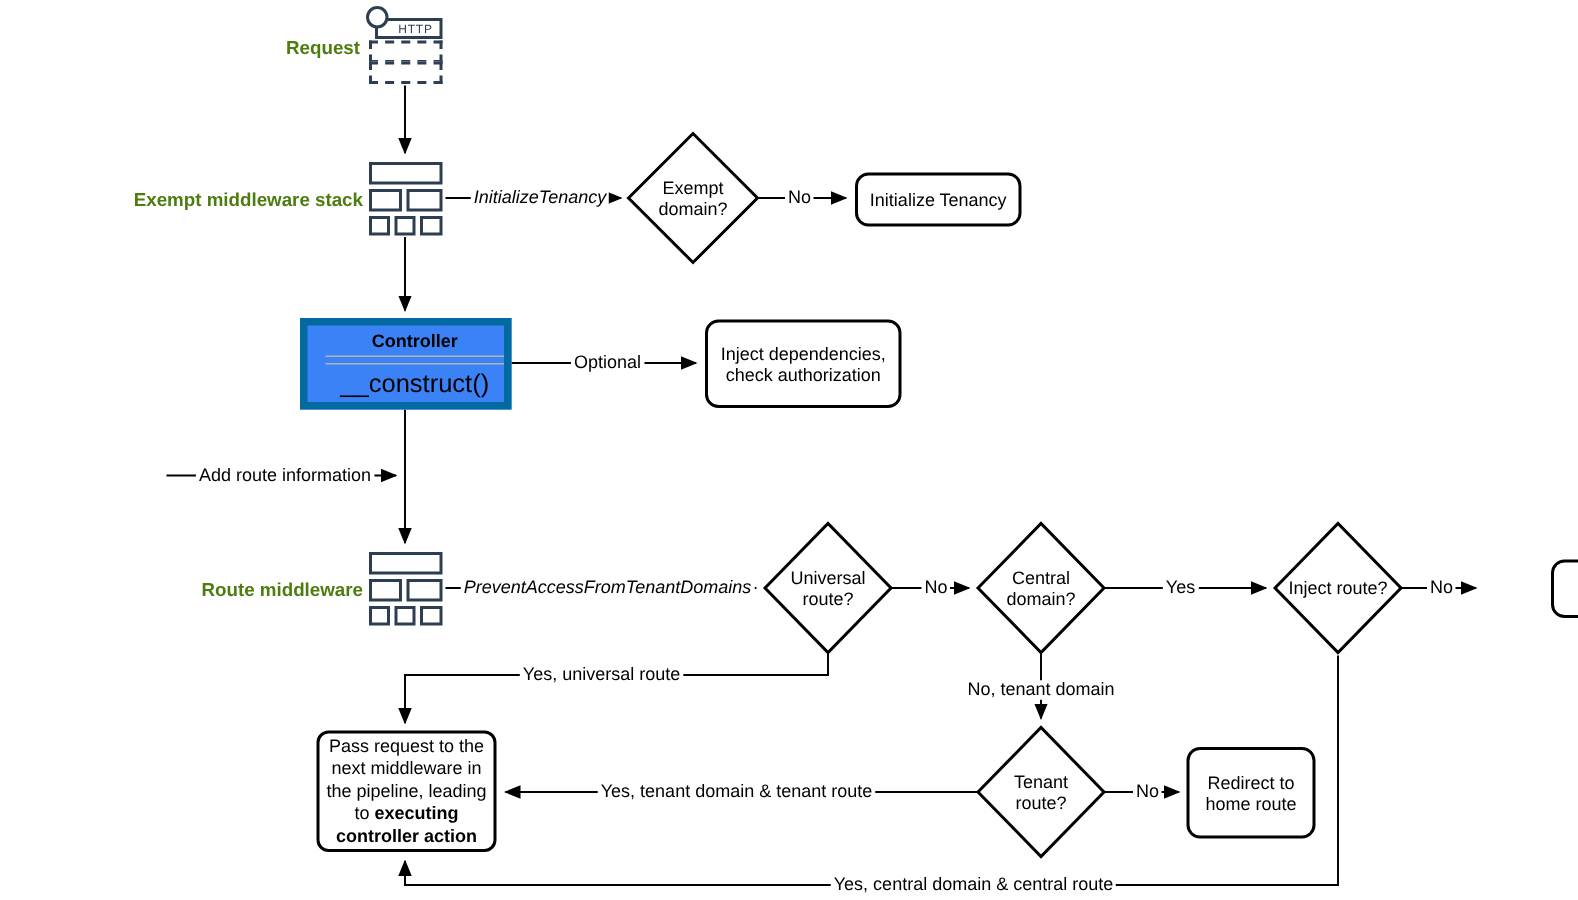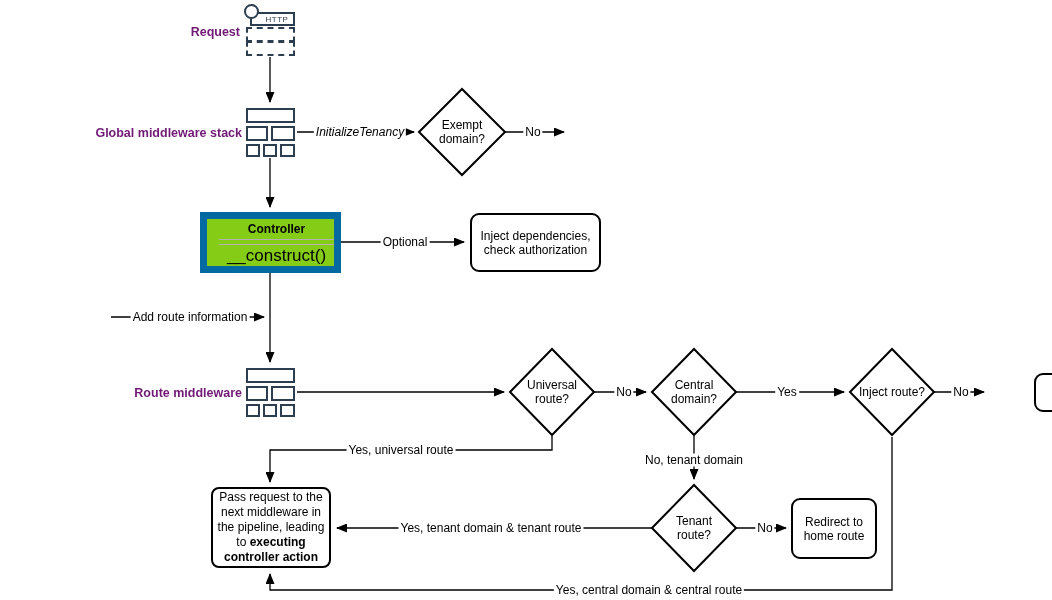--- a/index.html
+++ b/index.html
@@ -4,21 +4,21 @@
 <style>
   html,body{margin:0;padding:0;background:#fff;}
   #canvas{
     position:relative;width:1052px;height:600px;background:#fff;overflow:hidden;
     font-family:"Liberation Sans", sans-serif;color:#000;
   }
   #wires{position:absolute;left:0;top:0;width:1052px;height:600px;}
 
   
   .nlabel{
-    position:absolute;font-size:12.5px;font-weight:bold;color:#701a75;
+    position:absolute;font-size:12.5px;font-weight:bold;color:#4d7c0f;
     text-align:right;white-space:nowrap;line-height:14px;
   }
 
   
   .ipart{
     position:absolute;box-sizing:border-box;background:#fff;
     border:2px solid #2d3e50;
   }
   .ipart.dashed{border-style:dashed;border-width:2px;}
   .circle{border-radius:50%;}
@@ -35,21 +35,21 @@
     border-radius:9px;display:flex;align-items:center;justify-content:center;
     text-align:center;font-size:12px;line-height:14px;padding:3px;
   }
   .sbox{
     position:absolute;box-sizing:border-box;background:#fff;border:1px solid #000;
     display:flex;align-items:center;justify-content:center;
     text-align:center;font-size:12px;
   }
 
   
-  .uml{position:absolute;box-sizing:border-box;background:#84cc16;border:7px solid #0369a1;display:flex;flex-direction:column;padding-left:12px;}
+  .uml{position:absolute;box-sizing:border-box;background:#3b82f6;border:5px solid #0369a1;display:flex;flex-direction:column;padding-left:12px;}
   .uml-title{height:20px;border-bottom:1px solid #b3b3b3;display:flex;align-items:center;justify-content:center;font-weight:bold;font-size:12px;}
   .uml-empty{height:4px;border-bottom:1px solid #b3b3b3;}
   .uml-method{flex:1;display:flex;align-items:center;justify-content:center;font-size:17px;}
 
   
   .dtext{
     position:absolute;width:72px;transform:translate(-50%,-50%);
     text-align:center;font-size:12px;line-height:14px;
   }
 
@@ -110,30 +110,33 @@
   <div class="ipart dashed" style="left:246px;top:27px;width:49px;height:15px;"></div>
   <div class="ipart dashed" style="left:246px;top:41px;width:49px;height:15px;"></div>
   <div class="nlabel" style="left:120px;top:25px;width:120px;">Request</div>
 
   <div class="ipart" style="left:246px;top:108px;width:49px;height:15px;"></div>
   <div class="ipart" style="left:246px;top:126px;width:22px;height:15px;"></div>
   <div class="ipart" style="left:271px;top:126px;width:24px;height:15px;"></div>
   <div class="ipart" style="left:246px;top:144px;width:14px;height:13px;"></div>
   <div class="ipart" style="left:263px;top:144px;width:14px;height:13px;"></div>
   <div class="ipart" style="left:280px;top:144px;width:15px;height:13px;"></div>
-  <div class="nlabel" style="left:62px;top:126px;width:180px;">Global middleware stack</div>
+  <div class="nlabel" style="left:62px;top:126px;width:180px;">Exempt middleware stack</div>
 
   <div class="ipart" style="left:246px;top:368px;width:49px;height:15px;"></div>
   <div class="ipart" style="left:246px;top:386px;width:22px;height:15px;"></div>
   <div class="ipart" style="left:271px;top:386px;width:24px;height:15px;"></div>
   <div class="ipart" style="left:246px;top:404px;width:14px;height:13px;"></div>
   <div class="ipart" style="left:263px;top:404px;width:14px;height:13px;"></div>
   <div class="ipart" style="left:280px;top:404px;width:15px;height:13px;"></div>
   <div class="nlabel" style="left:62px;top:386px;width:180px;">Route middleware</div>
 
+  <div class="rbox" style="left:570px;top:115px;width:111px;height:36px;">
+    <span>Initialize Tenancy</span>
+  </div>
 
   <div class="uml" style="left:200px;top:212px;width:141px;height:61px;">
     <div class="uml-title">Controller</div>
     <div class="uml-empty"></div>
     <div class="uml-method">__construct()</div>
   </div>
 
   <div class="rbox" style="left:470px;top:213px;width:131px;height:59px;">
     <span>Inject dependencies, check authorization</span>
   </div>
@@ -156,20 +159,21 @@
   <div class="dtext" style="left:462px;top:132px;">Exempt domain?</div>
   <div class="dtext" style="left:552px;top:392px;">Universal route?</div>
   <div class="dtext" style="left:694px;top:392px;text-align:center;">Central domain?</div>
   <div class="dtext" style="left:892px;top:392px;">Inject route?</div>
   <div class="dtext" style="left:694px;top:528px;">Tenant route?</div>
 
   <div class="elbl it" style="left:360px;top:132px;">InitializeTenancy</div>
   <div class="elbl" style="left:533px;top:132px;">No</div>
   <div class="elbl" style="left:405px;top:242px;">Optional</div>
   <div class="elbl" style="left:190px;top:317px;">Add route information</div>
+  <div class="elbl it" style="left:405px;top:392px;">PreventAccessFromTenantDomains</div>
   <div class="elbl" style="left:624px;top:392px;">No</div>
   <div class="elbl" style="left:787px;top:392px;">Yes</div>
   <div class="elbl" style="left:961px;top:392px;">No</div>
   <div class="elbl" style="left:401px;top:450px;">Yes, universal route</div>
   <div class="elbl" style="left:694px;top:460px;">No, tenant domain</div>
   <div class="elbl" style="left:491px;top:528px;">Yes, tenant domain &amp; tenant route</div>
   <div class="elbl" style="left:765px;top:528px;">No</div>
   <div class="elbl" style="left:649px;top:590px;">Yes, central domain &amp; central route</div>
 
 </div>

